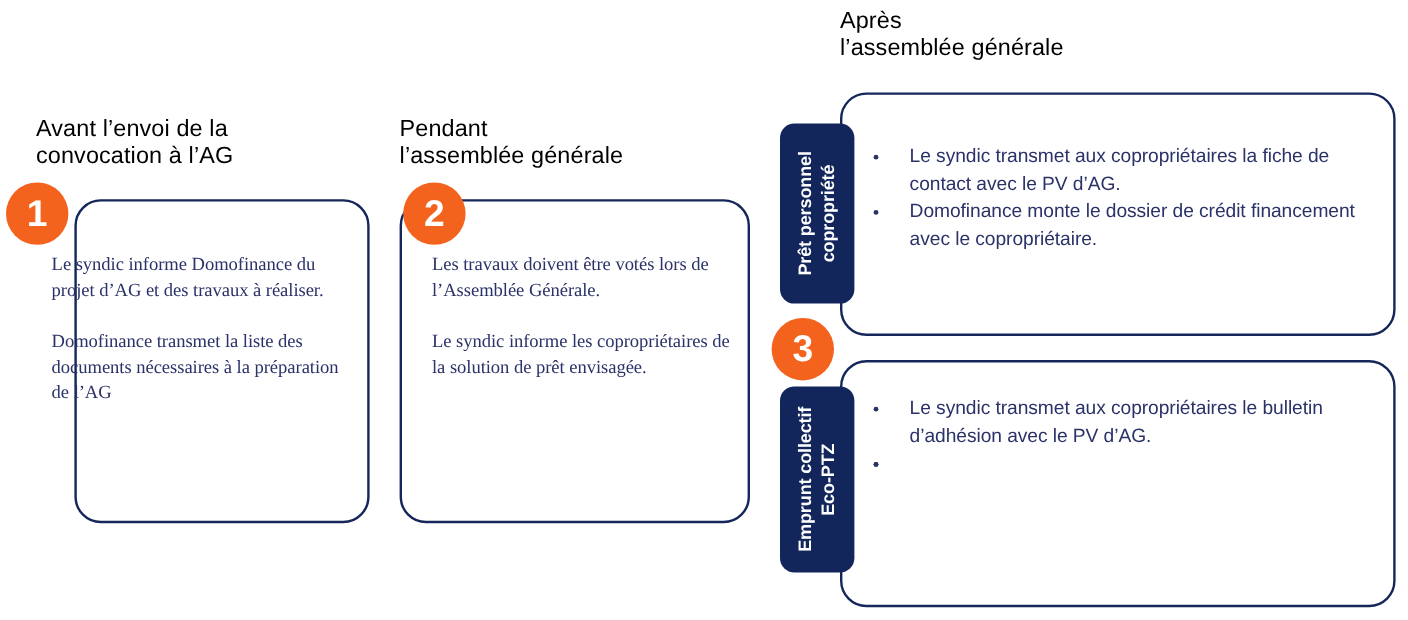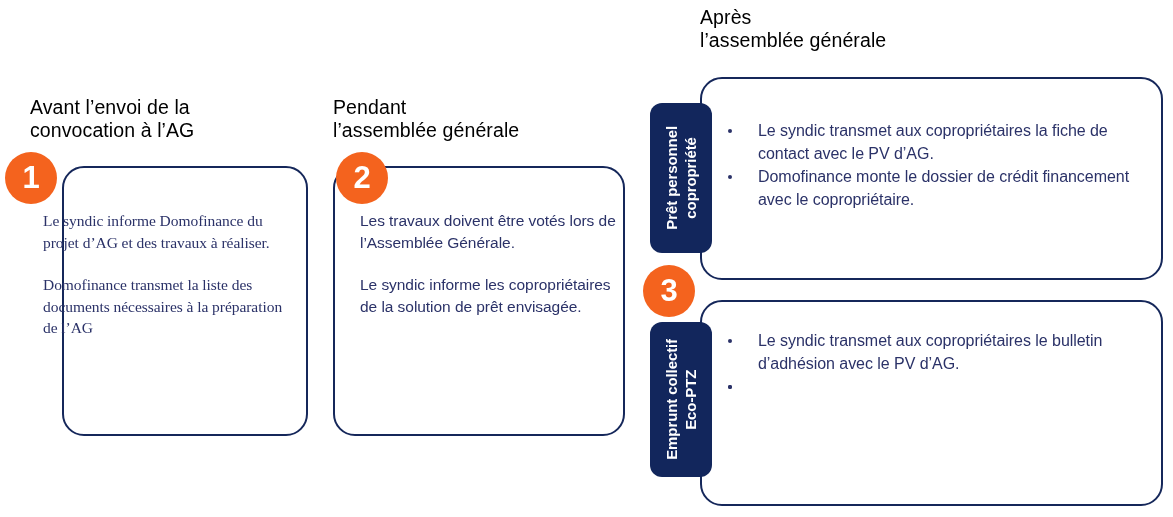--- a/index.html
+++ b/index.html
@@ -50,21 +50,21 @@
 
   
   .card-body {
     position: absolute;
     color: #2b3268;
     font-size: 15.5px;
     line-height: 21.5px;
     letter-spacing: -0.05px;
   }
   #body-1 { left: 43px; top: 210px; width: 250px; font-family: Liberation Serif, serif; }
-  #body-2 { left: 360px; top: 210px; width: 260px; }
+  #body-2 { left: 360px; top: 210px; width: 260px; font-family: Liberation Serif, serif; }
   .card-body p { margin: 0 0 21px 0; }
   .card-body p:last-child { margin-bottom: 0; }
 
   
   .badge {
     position: absolute;
     width: 52px;
     height: 52px;
     border-radius: 50%;
     background: #f4631e;

